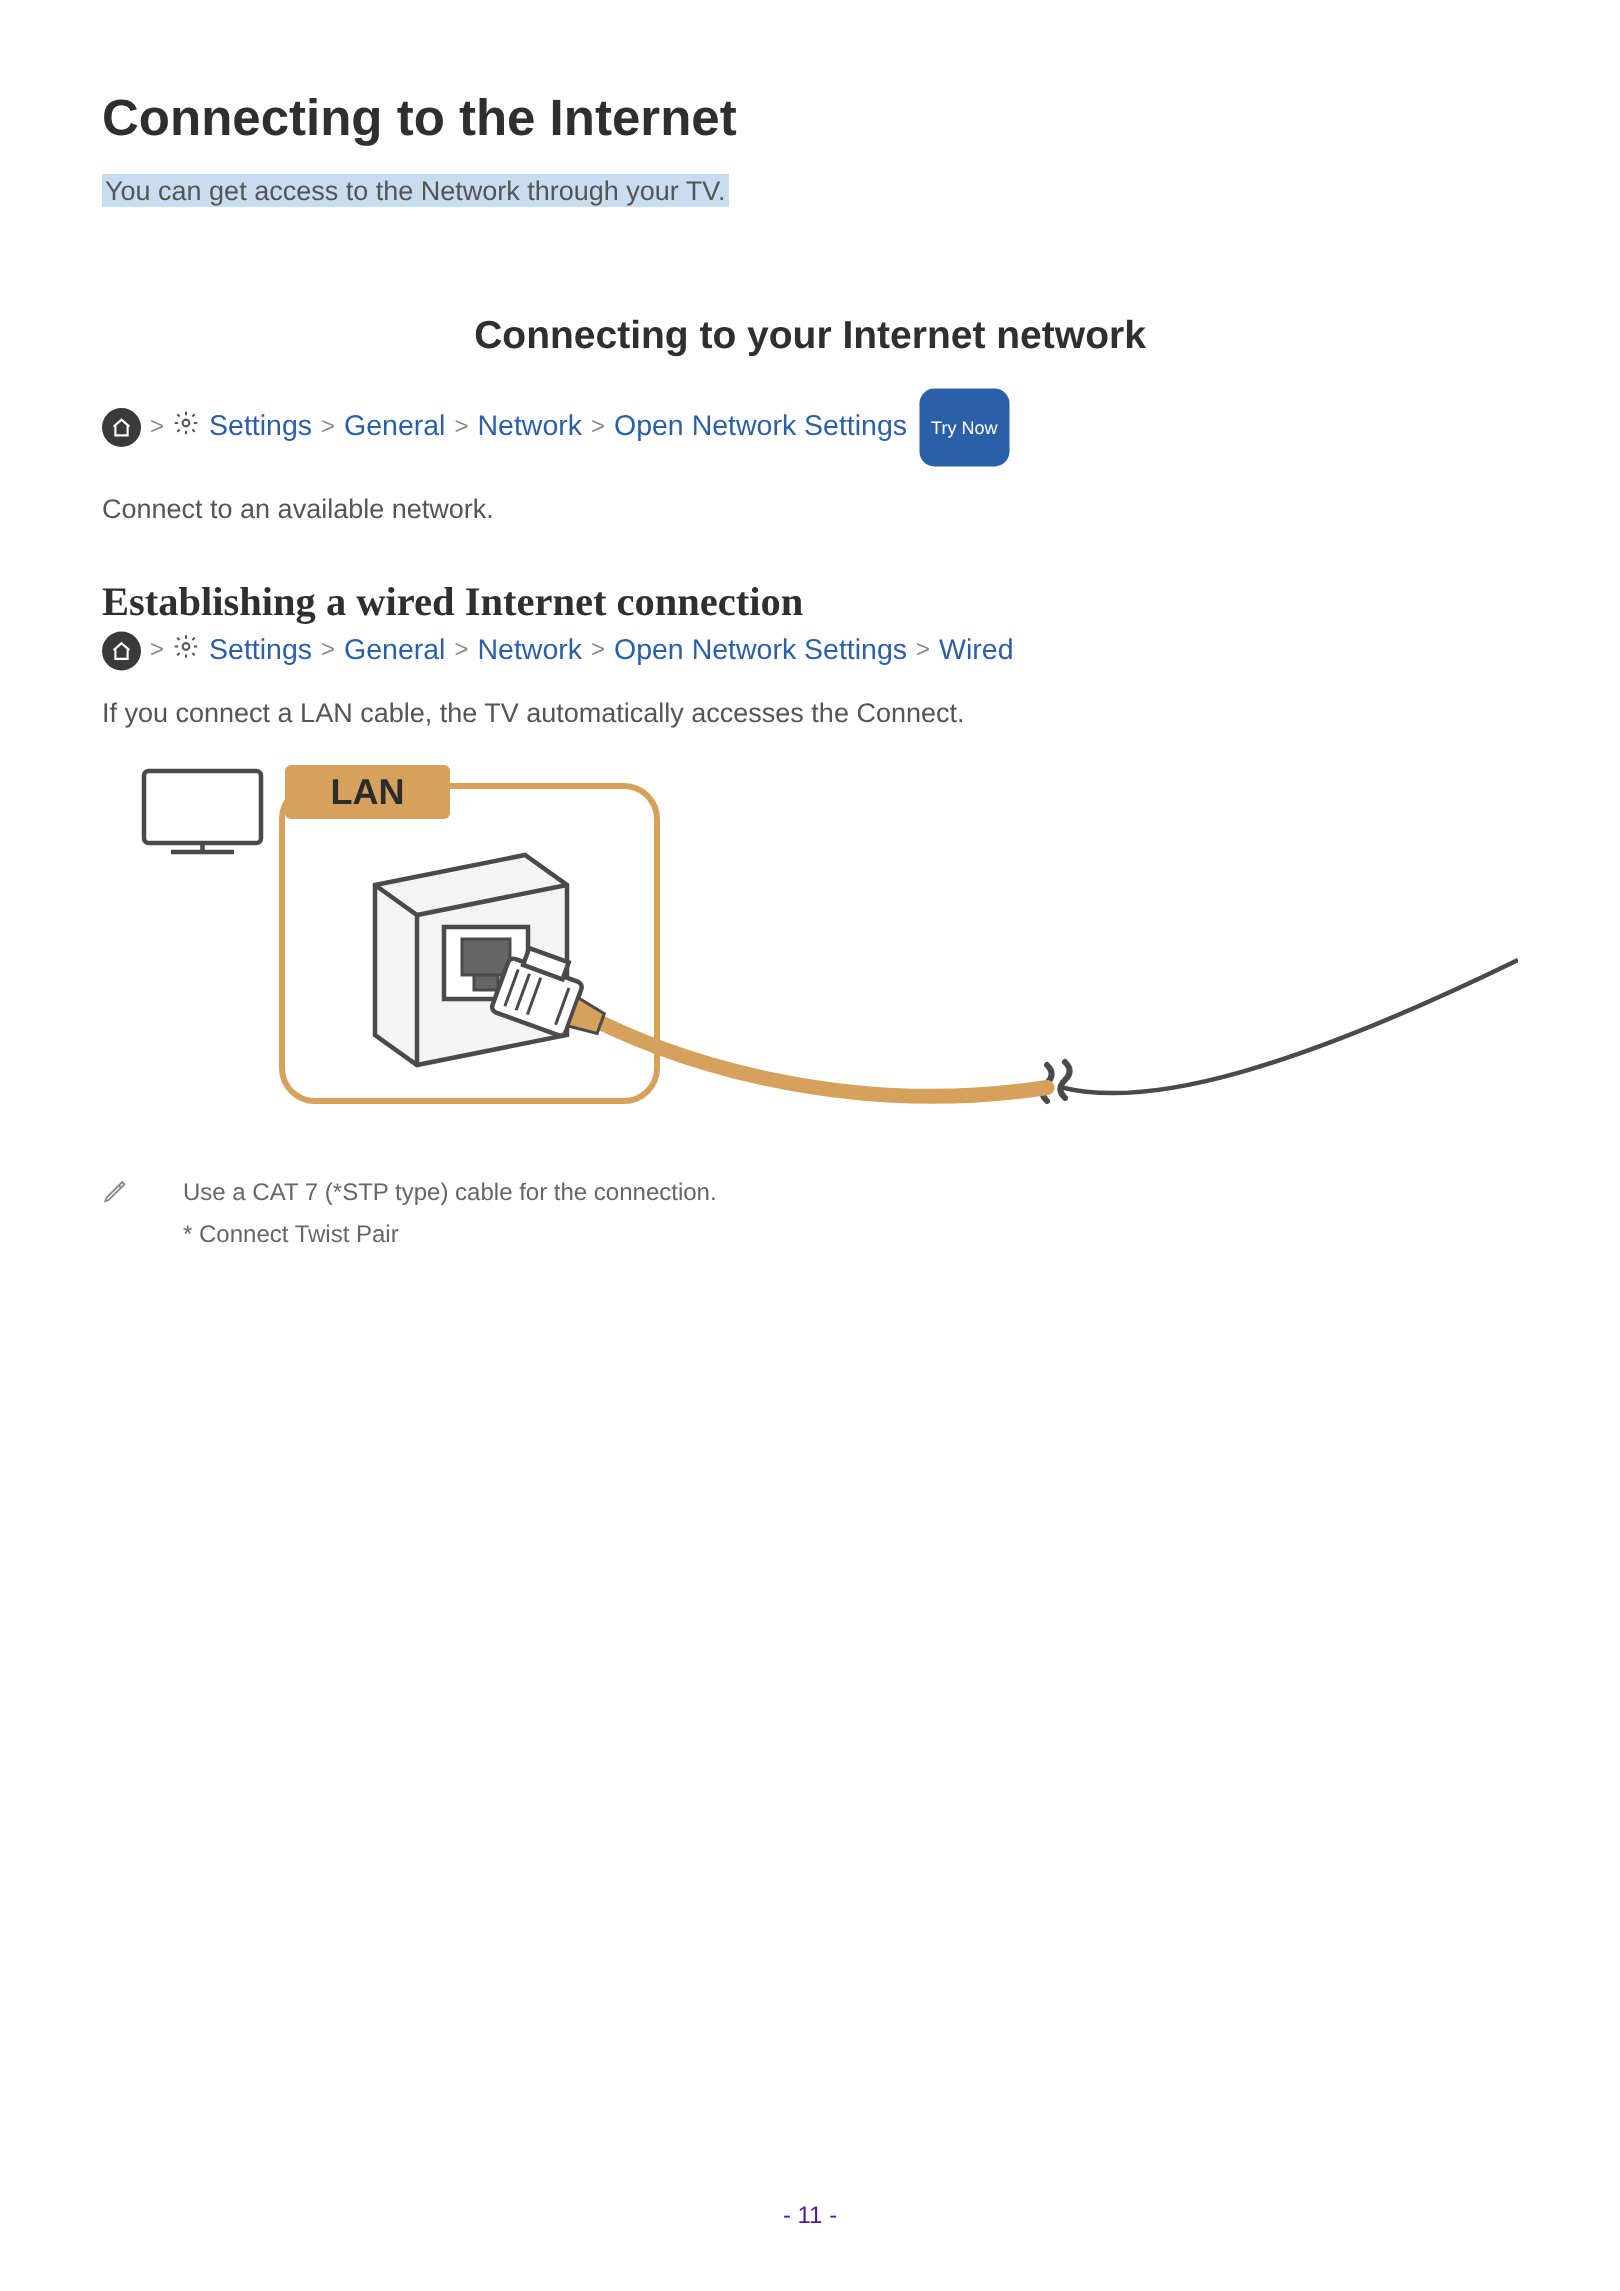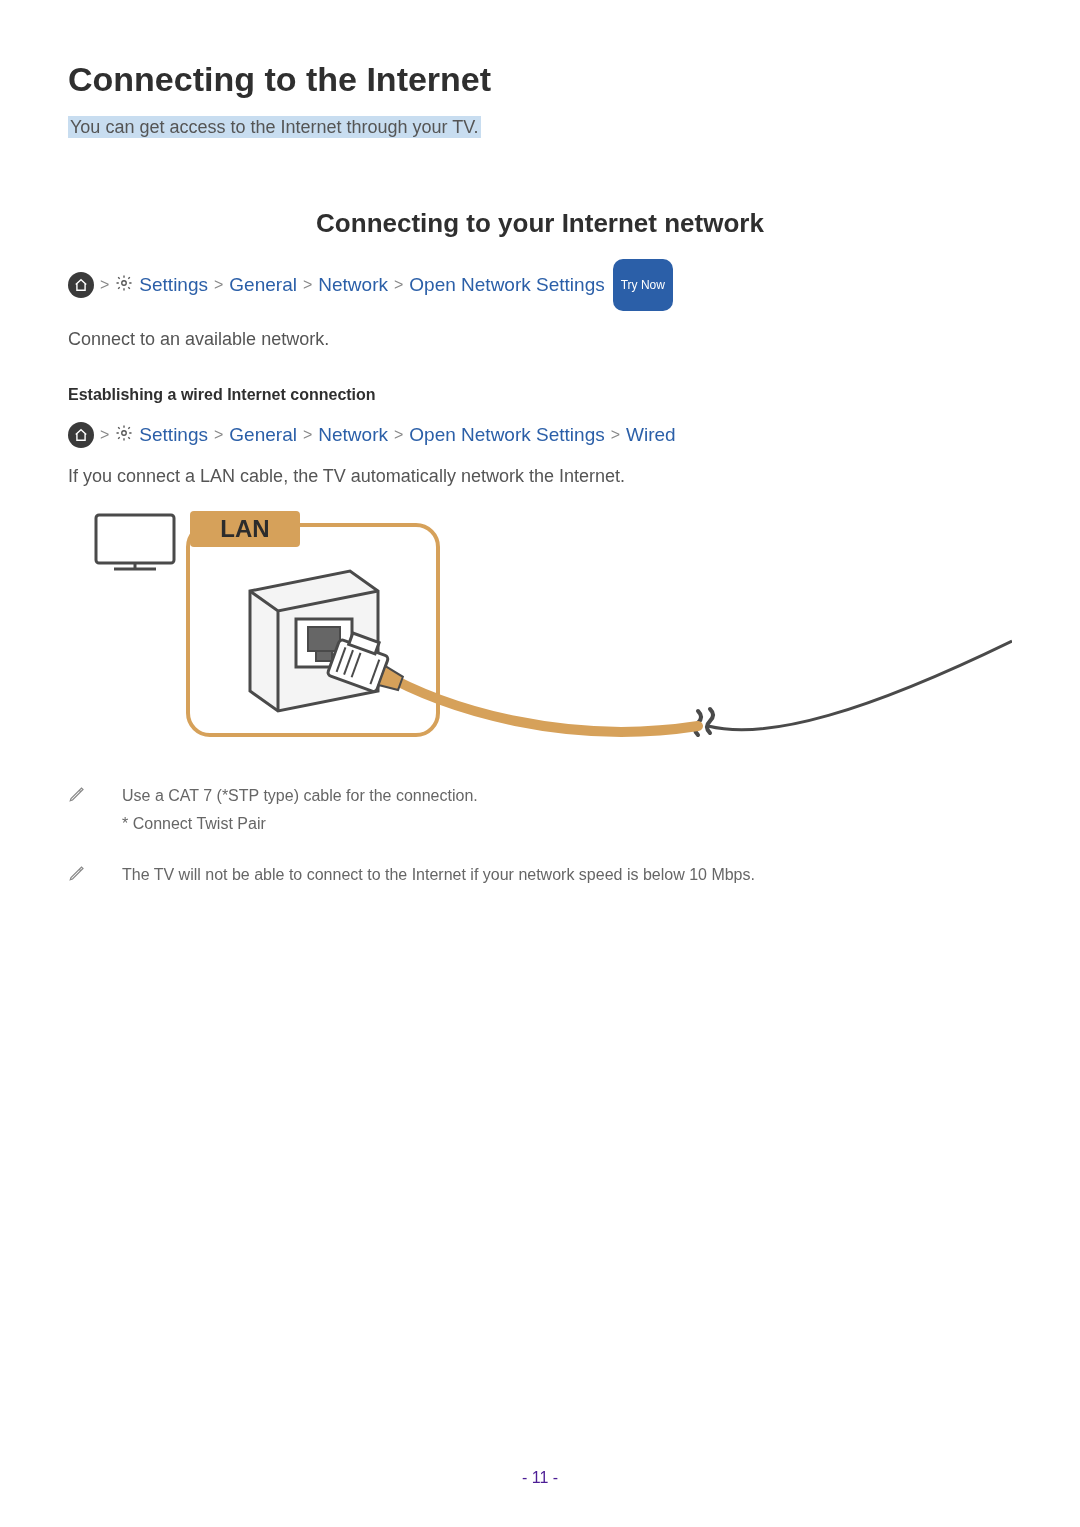--- a/index.html
+++ b/index.html
@@ -64,25 +64,26 @@
     border-radius: 10px;
     padding: 19px 8px;
     margin-left: 2px;
   }
   .body-text {
     font-size: 18px;
     color: #555;
     margin-bottom: 36px;
   }
   h3.subsection-heading {
-    font-size: 16px;
+    font-size: 27px;
     font-weight: 600;
     color: #2f2f2f;
     margin-top: 10px;
-    margin-bottom: 18px;
+    margin-bottom: 4px;
+    font-family: Liberation Serif, serif;
   }
   .diagram {
     width: 100%;
     height: 240px;
     margin-bottom: 30px;
   }
   .note-row {
     display: flex;
     gap: 36px;
     margin-bottom: 22px;
@@ -99,21 +100,21 @@
     font-size: 16px;
     color: #4c1d95;
   }
 </style>
 </head>
 <body>
 
 <div class="page">
 
   <h1 class="page-title">Connecting to the Internet</h1>
-  <p class="subtitle"><span class="highlight">You can get access to the Internet through your TV.</span></p>
+  <p class="subtitle"><span class="highlight">You can get access to the Network through your TV.</span></p>
 
   <h2 class="section-heading">Connecting to your Internet network</h2>
 
   <div class="path-row">
     <span class="home-icon">
       <svg viewBox="0 0 24 24" fill="none" stroke="#fff" stroke-width="2.4">
           <path d="M3 11 L12 3 L21 11 M5 10 V21 H19 V10"></path>
         </svg>
     </span>
     <span class="chev">&gt;</span>
@@ -154,21 +155,21 @@
     <span class="chev">&gt;</span>
     <span class="path-link">General</span>
     <span class="chev">&gt;</span>
     <span class="path-link">Network</span>
     <span class="chev">&gt;</span>
     <span class="path-link">Open Network Settings</span>
     <span class="chev">&gt;</span>
     <span class="path-link">Wired</span>
   </div>
 
-  <p class="body-text" style="margin-bottom:24px">If you connect a LAN cable, the TV automatically network the Internet.</p>
+  <p class="body-text" style="margin-bottom:24px">If you connect a LAN cable, the TV automatically accesses the Connect.</p>
 
   
   <svg class="diagram" viewBox="0 0 944 240">
 
     <path d="M 944 130 C 800 200, 700 230, 640 215" fill="none" stroke="#4a4a4a" stroke-width="3"></path>
 
     <path d="M 630 200 q 6 6 0 12 q -6 6 0 12" fill="none" stroke="#4a4a4a" stroke-width="4" stroke-linecap="round"></path>
     <path d="M 642 198 q 6 6 0 12 q -6 6 0 12" fill="none" stroke="#4a4a4a" stroke-width="4" stroke-linecap="round"></path>
 
     <rect x="120" y="14" width="250" height="210" rx="22" fill="none" stroke="#d6a15a" stroke-width="4"></rect>
@@ -211,25 +212,15 @@
       <svg viewBox="0 0 24 24" fill="none" stroke="#888" stroke-width="1.6">
           <path d="M3 21 L6 20 L20 6 L18 4 L4 18 Z M15 7 L17 9"></path>
         </svg>
     </span>
     <div class="note-text">
       <p>Use a CAT 7 (*STP type) cable for the connection.</p>
       <p>* Connect Twist Pair</p>
     </div>
   </div>
 
-  <div class="note-row">
-    <span class="note-icon">
-      <svg viewBox="0 0 24 24" fill="none" stroke="#888" stroke-width="1.6">
-          <path d="M3 21 L6 20 L20 6 L18 4 L4 18 Z M15 7 L17 9"></path>
-        </svg>
-    </span>
-    <div class="note-text">
-      <p>The TV will not be able to connect to the Internet if your network speed is below 10 Mbps.</p>
-    </div>
-  </div>
 
   <div class="page-number">- 11 -</div>
 </div>
 
 </body></html>

